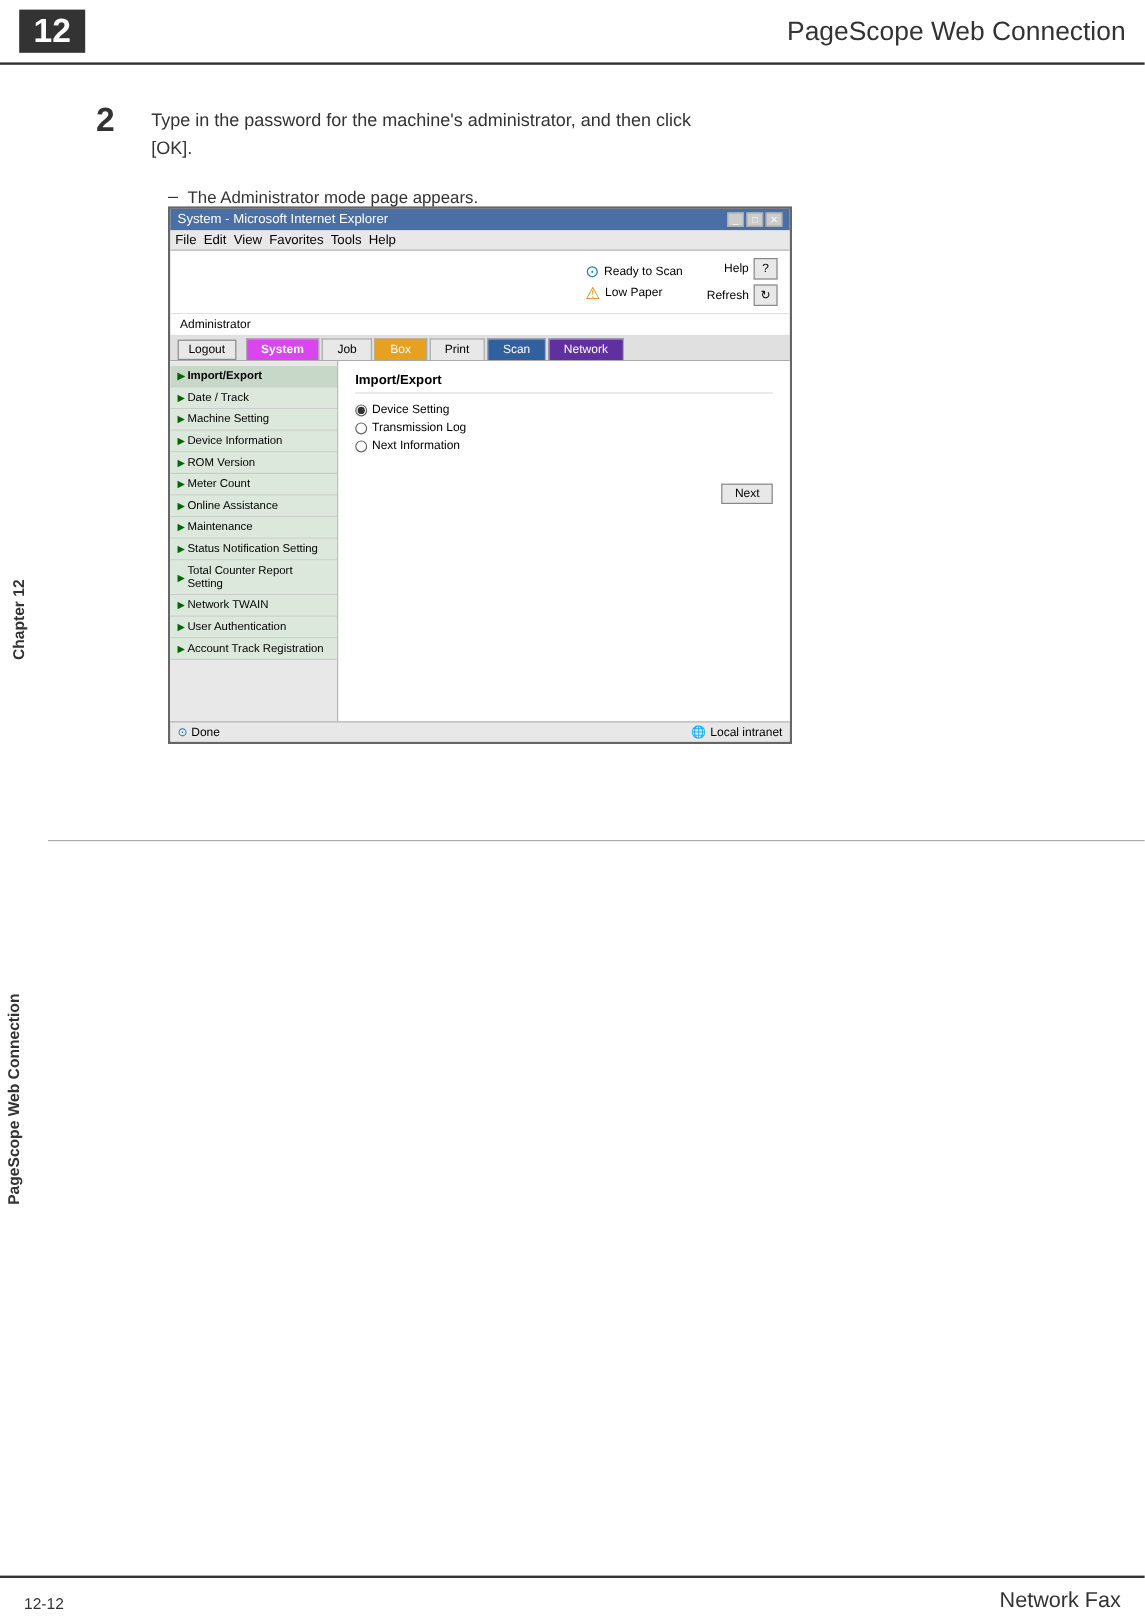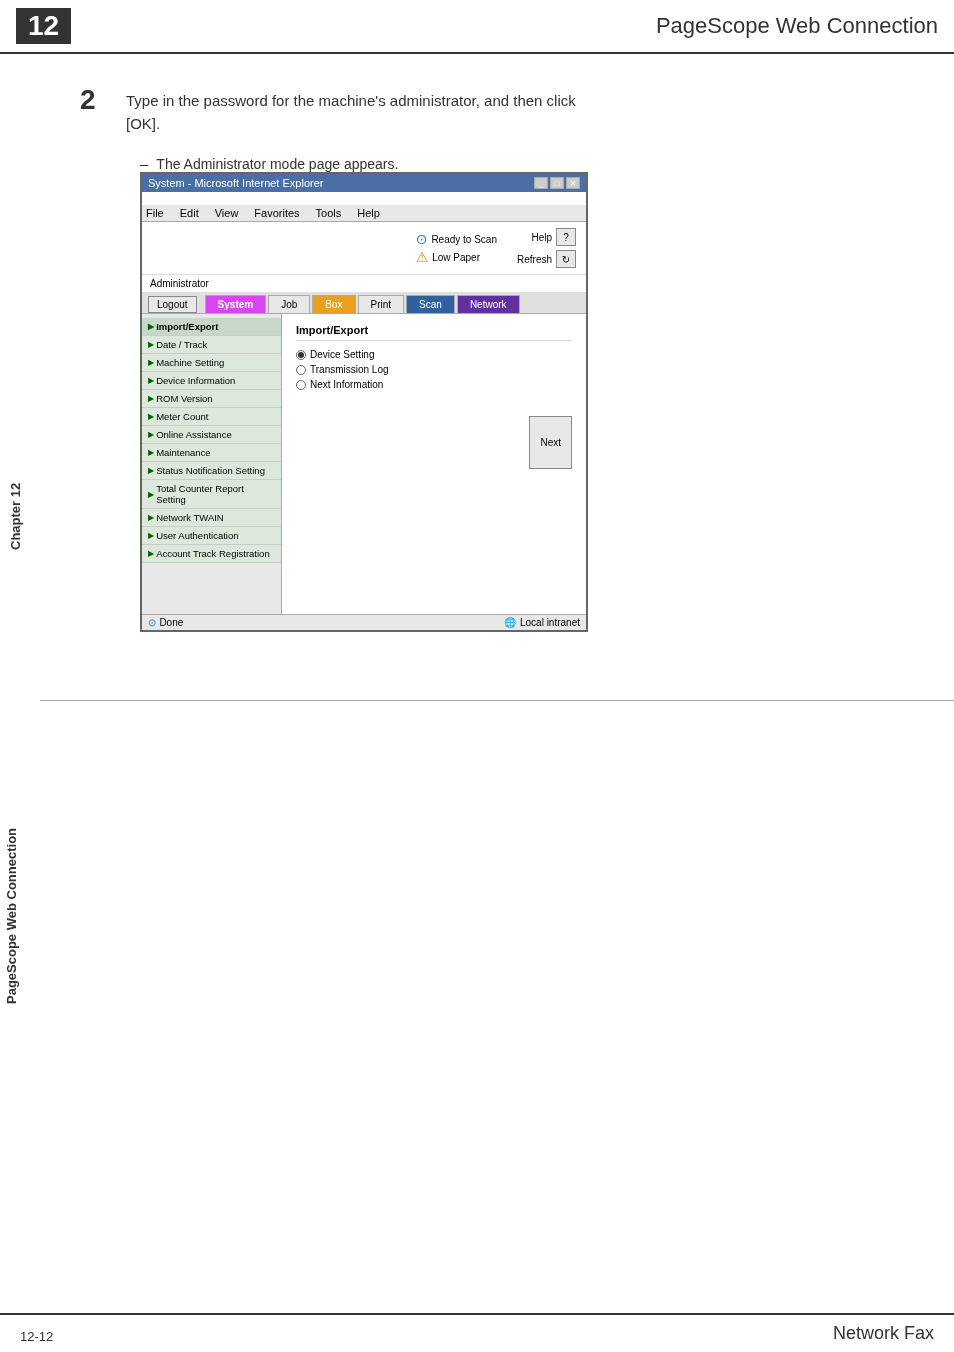--- a/index.html
+++ b/index.html
@@ -65,21 +65,21 @@
     }
     .sub-step::before {
       content: "–";
       font-size: 15px;
     }
 
     
     .browser-window {
       margin-left: 60px;
       border: 2px solid #666;
-      width: 448px;
+      width: 520px;
       background: #fff;
       font-size: 11px;
     }
 
     .browser-titlebar {
       background: #4a6fa5;
       color: #fff;
       padding: 3px 6px;
       font-size: 11px;
       display: flex;
@@ -100,23 +100,22 @@
       align-items: center;
       justify-content: center;
       cursor: pointer;
     }
 
     .browser-menubar {
       background: #e8e8e8;
       border-bottom: 1px solid #aaa;
       padding: 2px 4px;
       display: flex;
-      gap: 16px;
+      gap: 6px;
       font-size: 11px;
-      margin-top: 13px;
     }
     .menu-item {
       cursor: pointer;
       color: #000;
     }
 
     
     .browser-top {
       display: flex;
       justify-content: flex-end;
@@ -272,21 +271,21 @@
     .radio-circle.selected::after {
       content: "";
       width: 6px;
       height: 6px;
       background: #333;
       border-radius: 50%;
     }
     .next-btn {
       margin-top: 12px;
       float: right;
-      padding: 20px 10px;
+      padding: 2px 10px;
       font-size: 10px;
       border: 1px solid #888;
       background: #e8e8e8;
       cursor: pointer;
     }
 
     
     .browser-statusbar {
       background: #e8e8e8;
       border-top: 1px solid #aaa;

